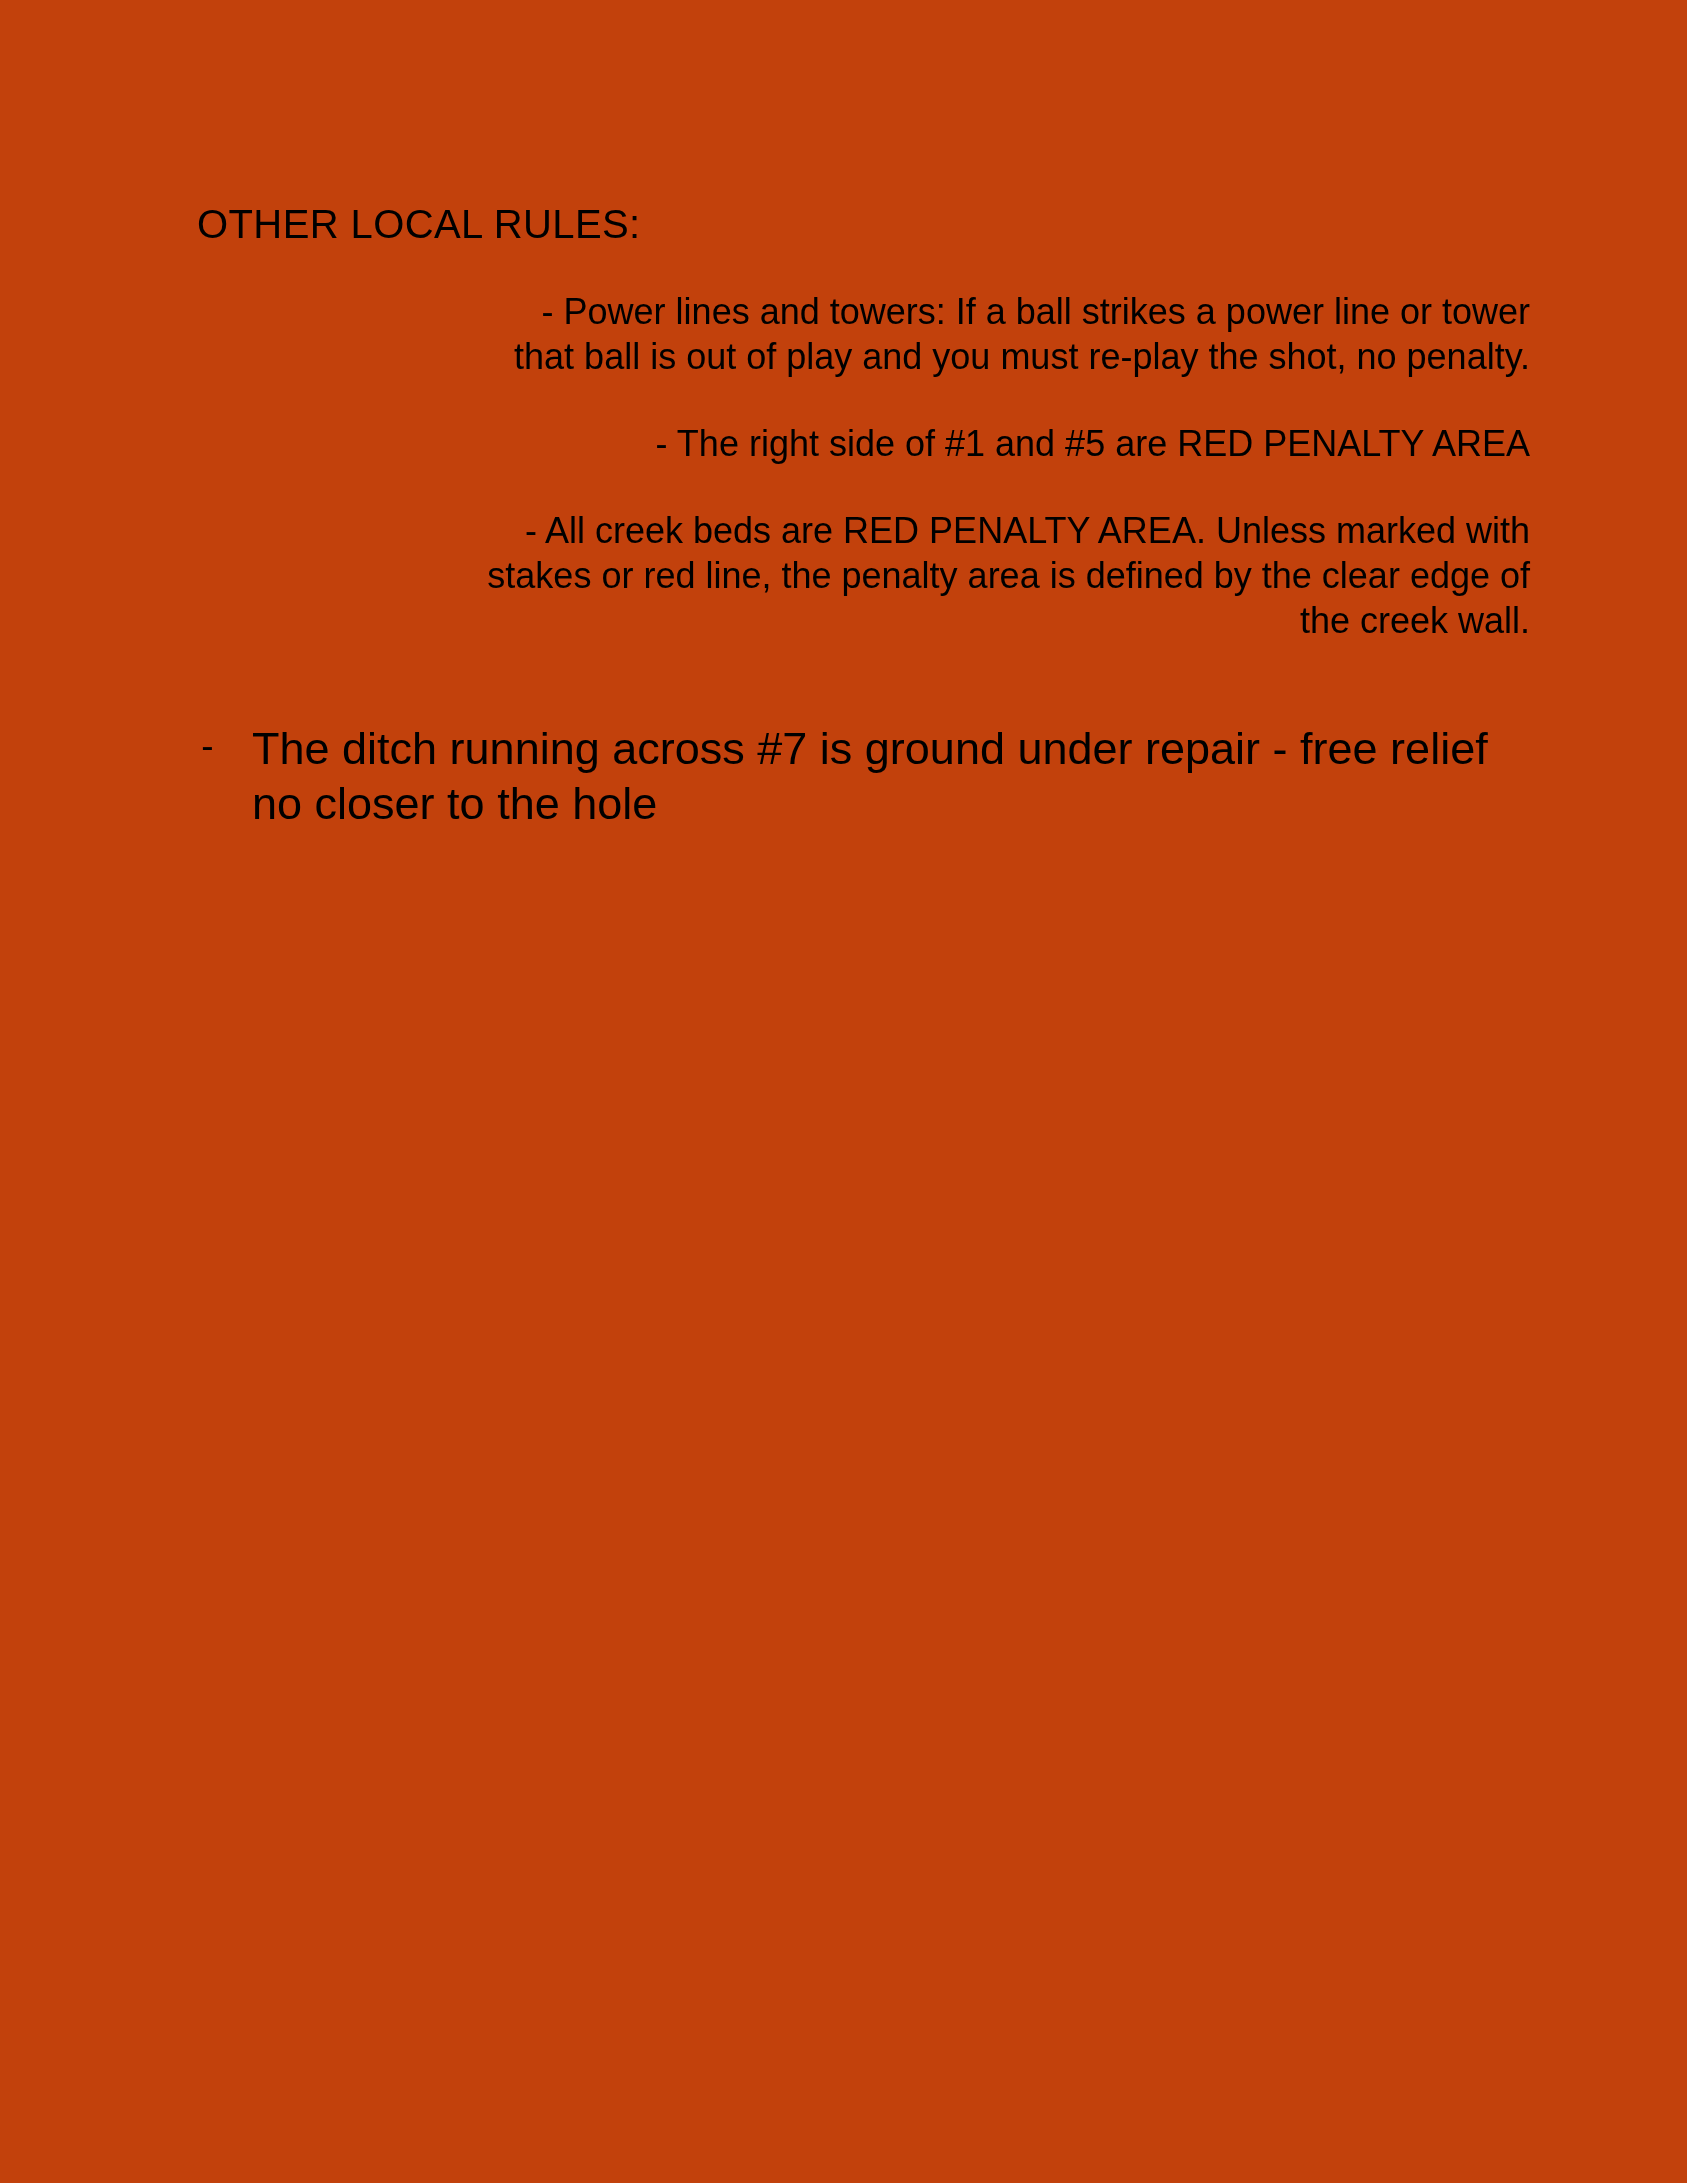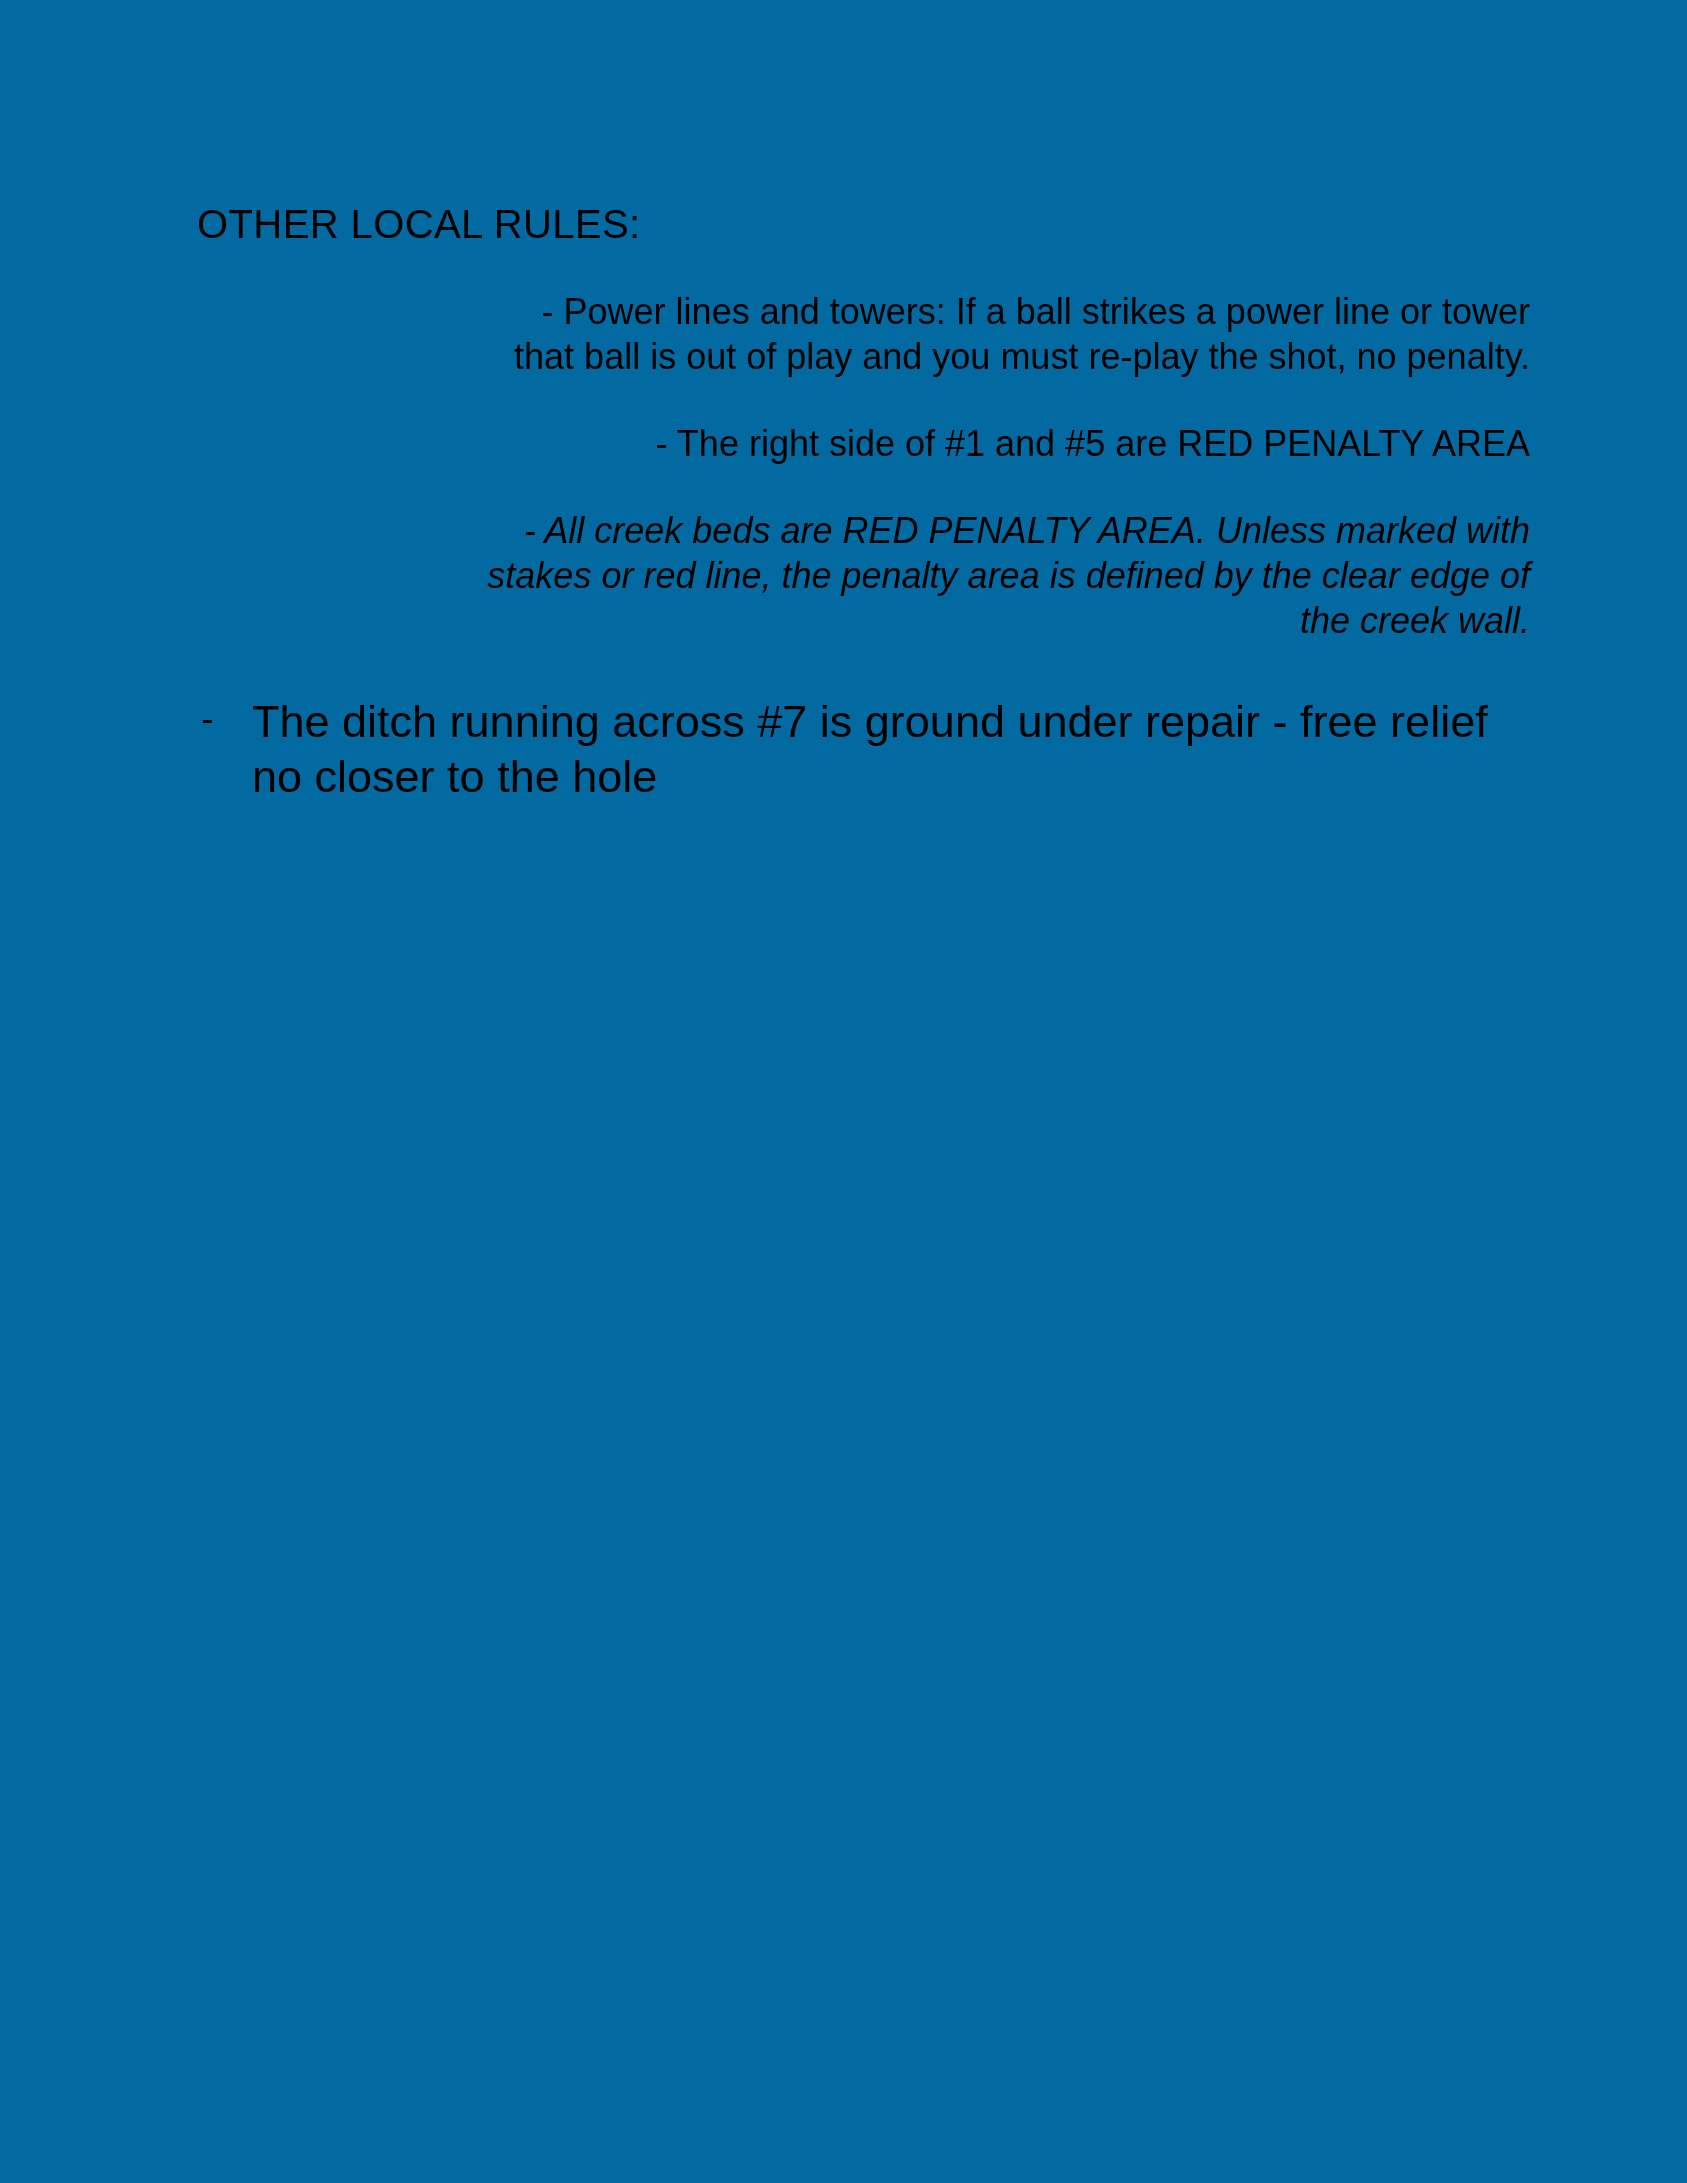--- a/index.html
+++ b/index.html
@@ -11,21 +11,21 @@
     height: 2183px;
     background: #ffffff;
     font-family: "Liberation Sans", "DejaVu Sans", sans-serif;
     color: #000000;
     overflow: hidden;
   }
   .page {
     position: relative;
     width: 1687px;
     height: 2183px;
-    background: #0369a1;
+    background: #c2410c;
   }
   .content {
     position: absolute;
     left: 197px;
     top: 200px;
     width: 1333px;
   }
   .title {
     font-size: 40px;
     line-height: 49px;
@@ -36,22 +36,21 @@
   }
   .rule {
     font-size: 36px;
     line-height: 45px;
     font-weight: 400;
     margin: 0 0 42px 0;
     white-space: pre-line;
     text-align: right;
   }
   .rule:nth-of-type(3) {
-    margin-bottom: 51px;
-    font-style: italic;
+    margin-bottom: 78px;
   }
   .bullet {
     display: flex;
     align-items: flex-start;
     font-weight: 400;
   }
   .marker {
     flex: 0 0 55px;
     width: 55px;
     font-size: 37px;

